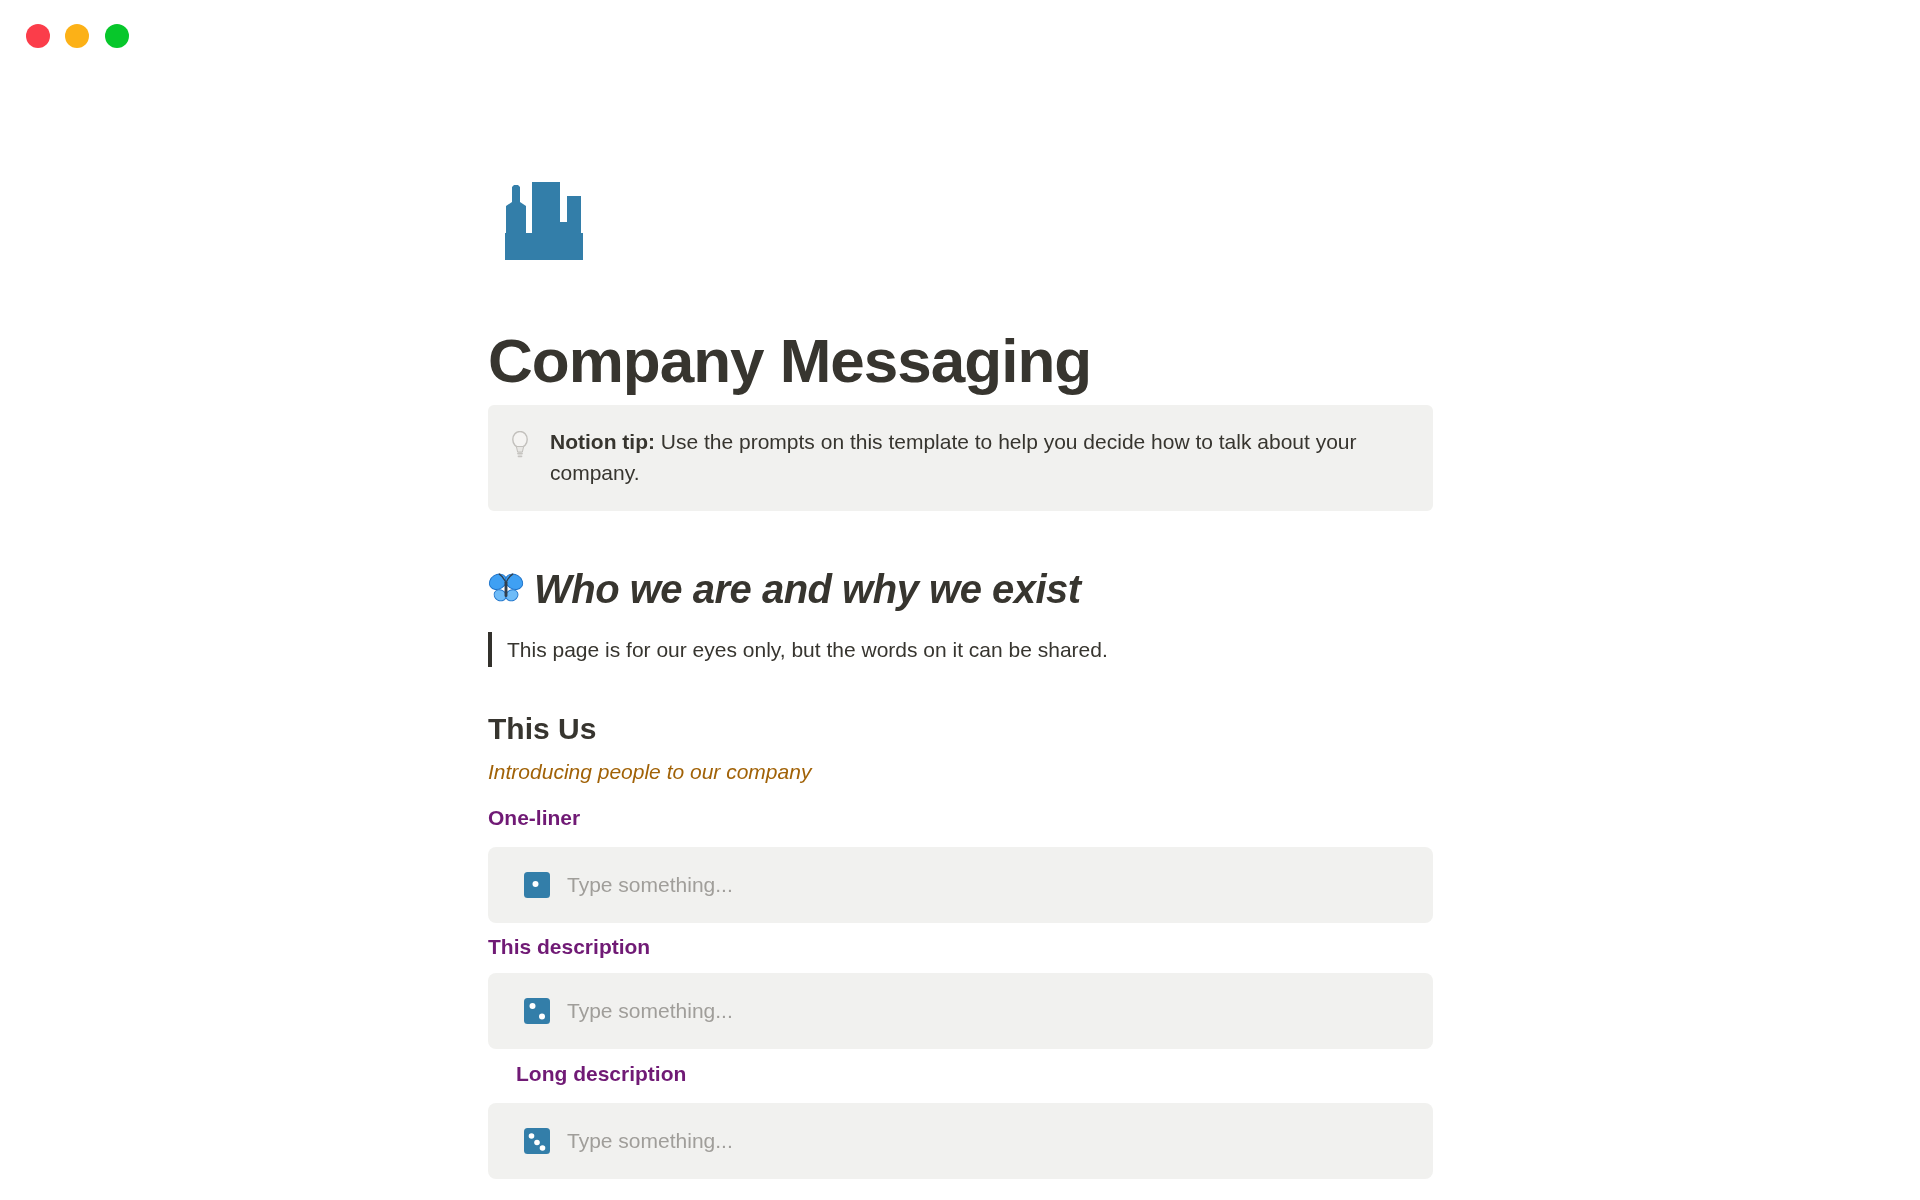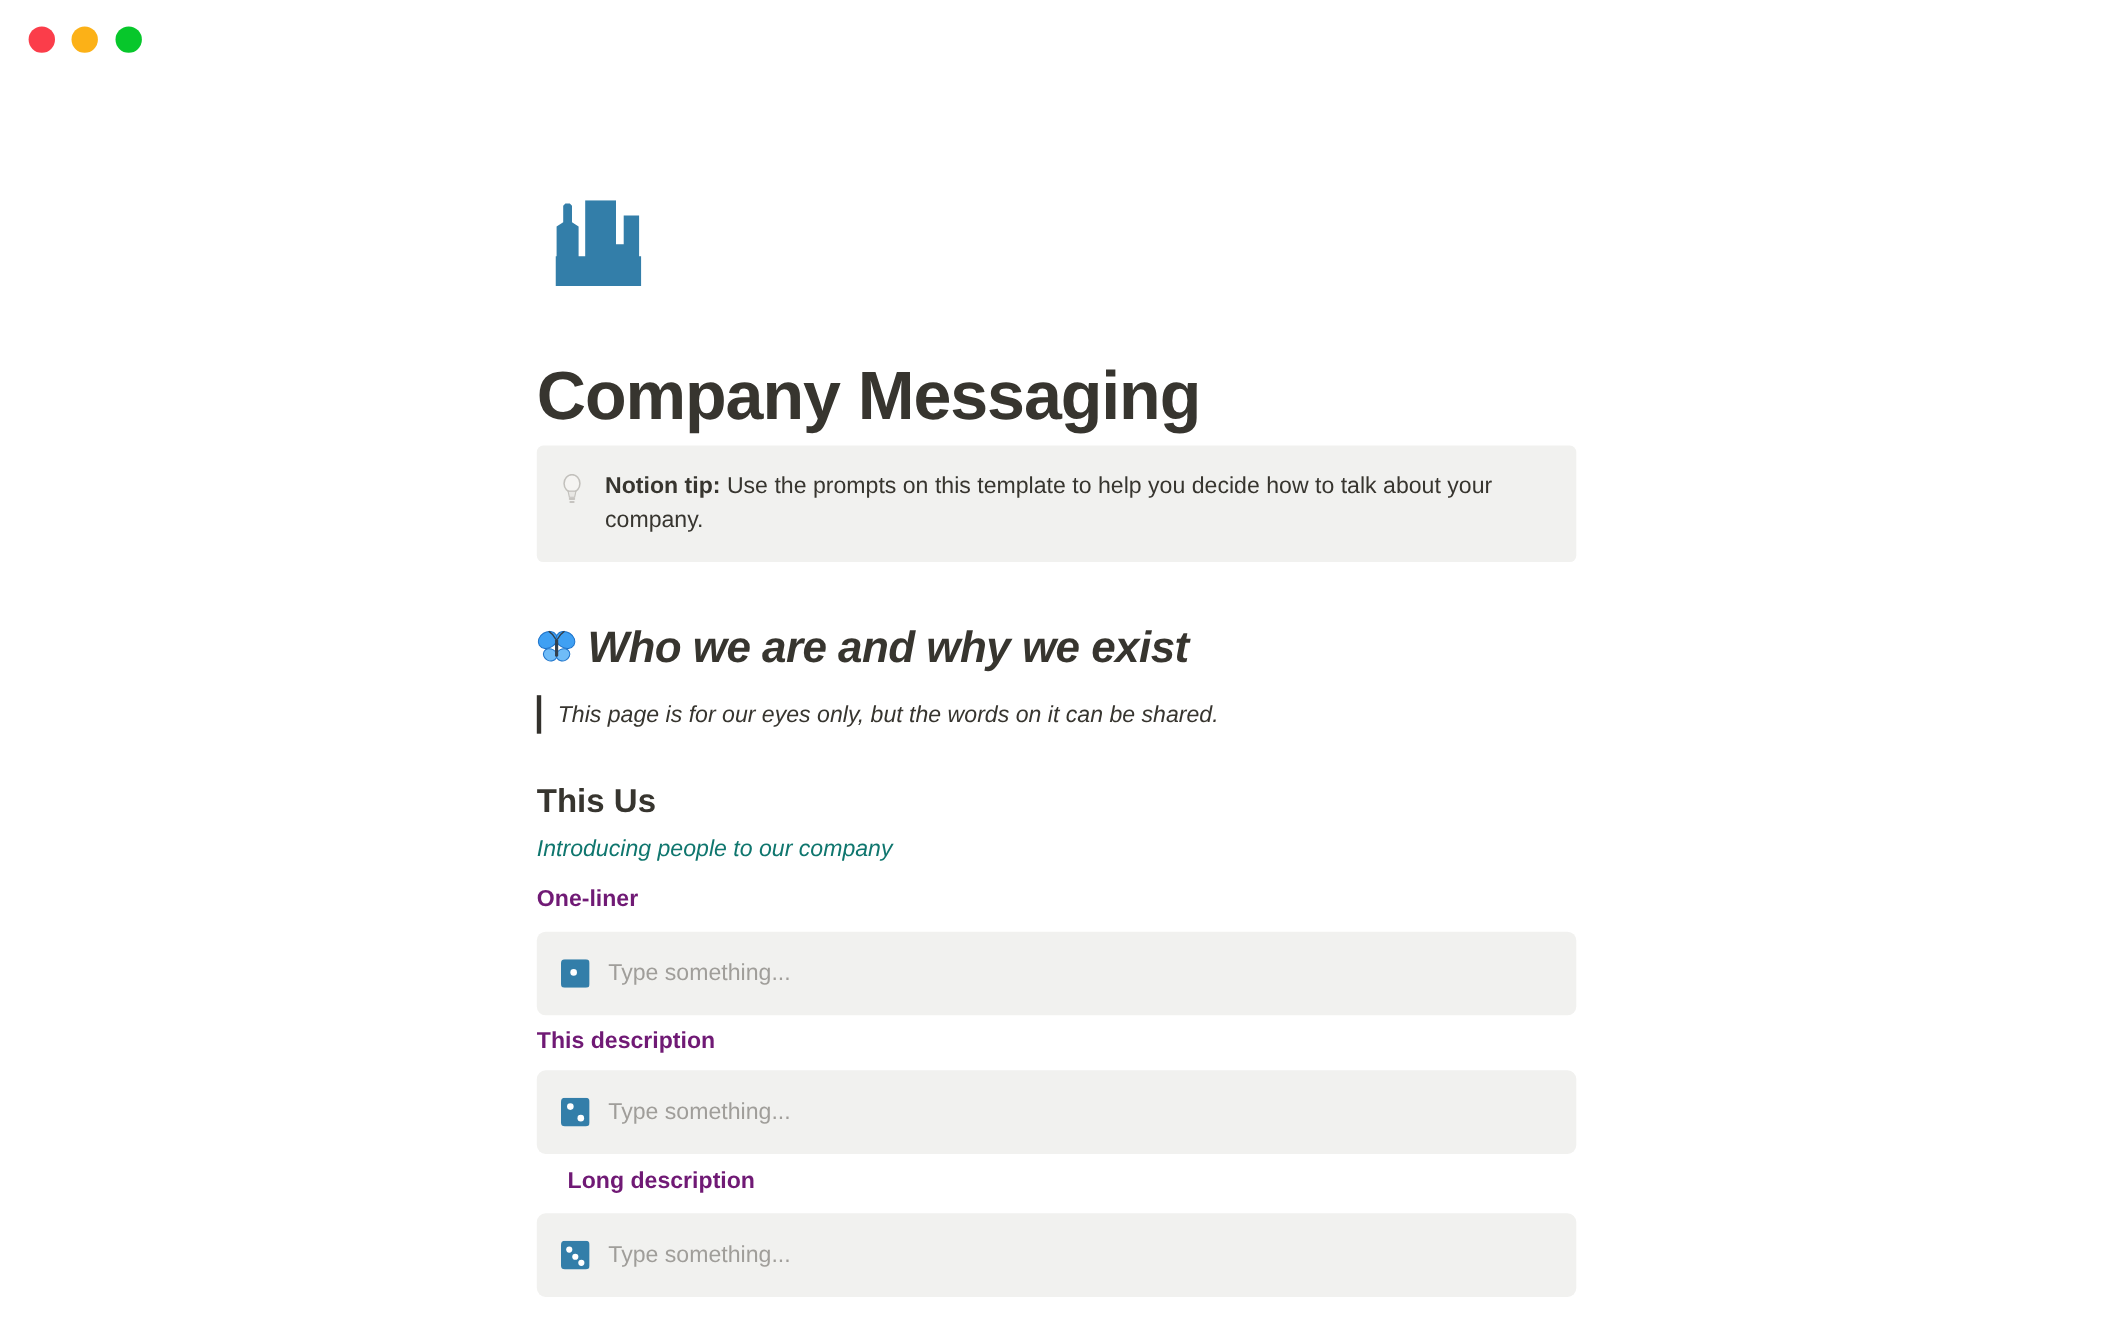--- a/index.html
+++ b/index.html
@@ -47,47 +47,47 @@
   }
   .h1-row .h1-text {
     font-size: 40px; font-weight: 700; letter-spacing: -0.5px;
     color: #37352F; white-space: nowrap; font-style: italic;
   }
 
   .quote {
     left: 488px; top: 632px;
     border-left: 4px solid #33312c;
     padding-left: 15px;
-    font-size: 21px; font-style: italic; line-height: 35px;
+    font-size: 21px; line-height: 35px;
     color: #37352F; white-space: nowrap;
   }
 
   .h3 {
     left: 488px; top: 712px;
     font-size: 30px; font-weight: 700; color: #37352F;
   }
 
   .subtitle {
     left: 488px; top: 760px;
-    font-size: 21px; font-style: italic; color: #0f766e;
+    font-size: 21px; font-style: italic; color: #a16207;
   }
 
   .field-label {
     left: 488px;
     font-size: 21px; font-weight: 700; color: #701a75;
   }
   .label-1 { top: 806px; }
   .label-2 { top: 935px; }
   .label-3 { top: 1062px; margin-left: 28px; }
 
   .prompt-box {
     left: 488px; width: 945px; height: 76px;
     background: #F1F1EF; border-radius: 8px;
     display: flex; align-items: center;
-    padding-left: 22px; gap: 17px;
+    padding-left: 36px; gap: 17px;
     cursor: pointer;
   }
   .box-1 { top: 847px; }
   .box-2 { top: 973px; }
   .box-3 { top: 1103px; }
 
   .placeholder {
     font-size: 21px; color: #A09E9A;
   }
 

